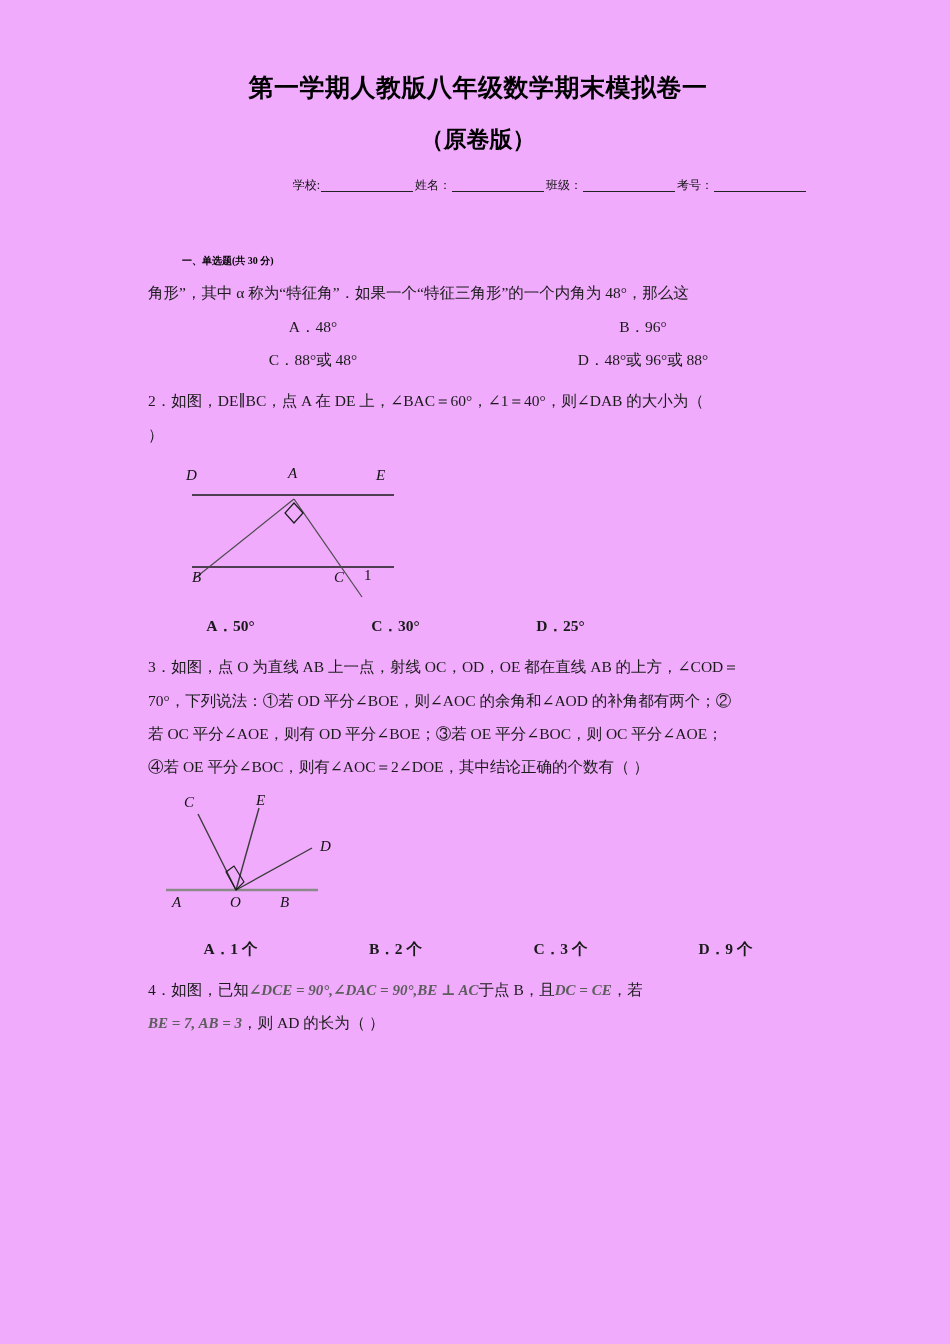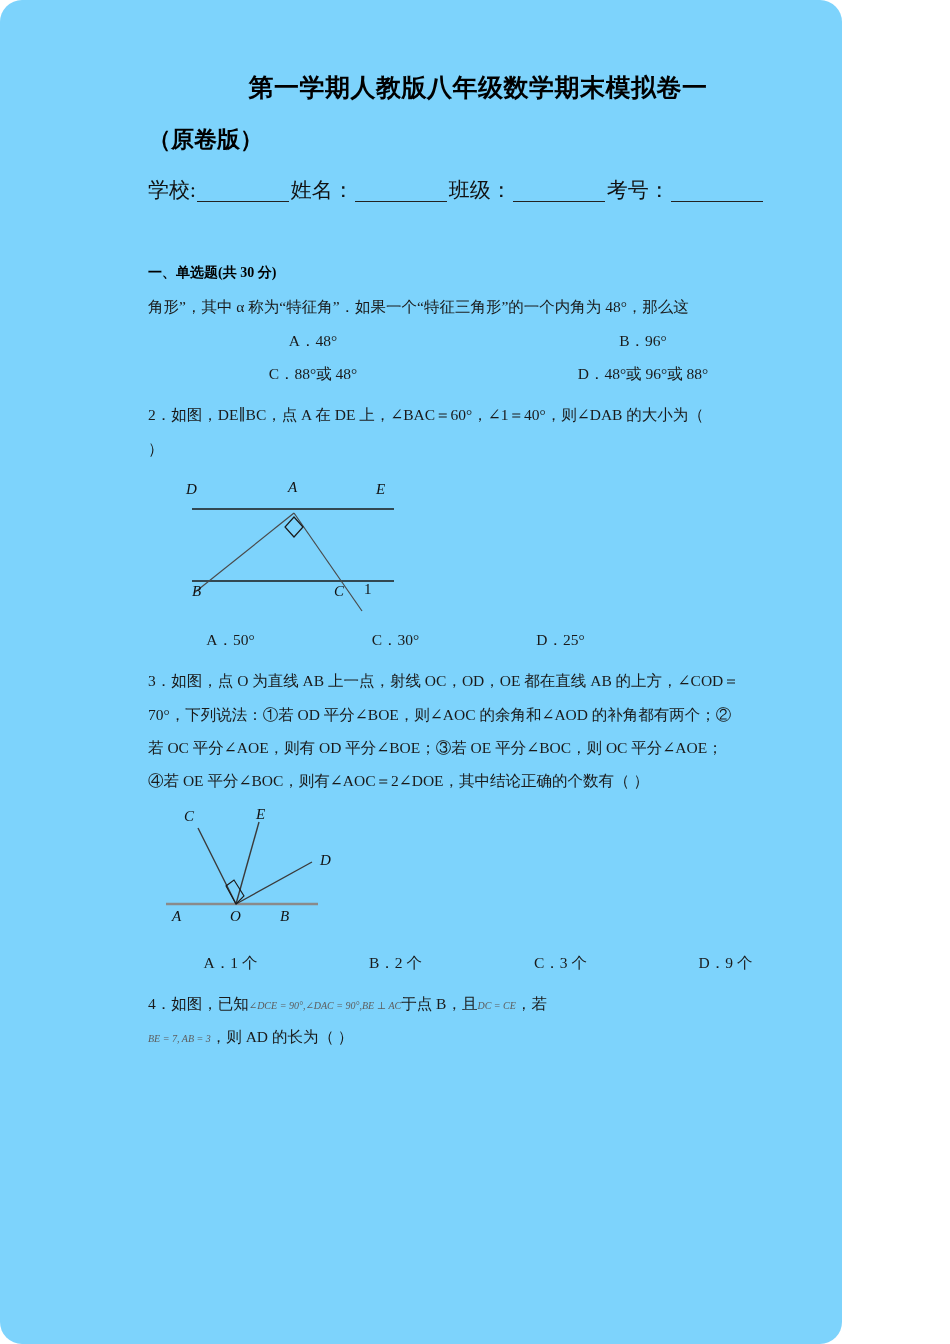--- a/index.html
+++ b/index.html
@@ -11,105 +11,107 @@
     width: 950px;
     height: 1344px;
     position: relative;
     font-family: "Liberation Serif", "DejaVu Serif", serif;
     color: #1a1a1a;
     overflow: hidden;
   }
   .page {
     position: absolute;
     left: 0; top: 0;
-    width: 842px;
+    width: 950px;
     height: 1344px;
-    background: #7dd3fc;
-    border-radius: 22px;
+    background: #f0abfc;
   }
   .content {
     position: absolute;
     left: 148px;
     top: 0;
     width: 660px;
   }
 
   
   .doc-title {
     text-align: center;
     font-weight: bold;
     font-size: 25px;
     letter-spacing: 0.5px;
     margin-top: 72px;
     line-height: 1.3;
     color: #000;
   }
   .doc-subtitle {
+    text-align: center;
     font-weight: bold;
     font-size: 23px;
     margin-top: 20px;
     line-height: 1.3;
     color: #000;
   }
 
   
   .exam-info {
     margin-top: 22px;
-    font-size: 21px;
+    font-size: 12px;
     display: flex;
-    justify-content: flex-start;
+    justify-content: flex-end;
     align-items: flex-end;
     white-space: nowrap;
     color: #111;
   }
   .exam-info .field {
     display: inline-flex;
     align-items: flex-end;
   }
   .exam-info .flabel { padding-right: 1px; }
   .exam-info .blank {
     display: inline-block;
     width: 92px;
     border-bottom: 1px solid #222;
     height: 15px;
     margin: 0 2px 2px 0;
   }
 
   
   .section-head {
     margin-top: 60px;
-    font-size: 14px;
+    font-size: 10px;
     font-weight: bold;
     color: #000;
+    margin-left: 34px;
   }
 
   
   .q {
     font-size: 15.5px;
     line-height: 2.15;
     margin-top: 8px;
     text-align: justify;
   }
   .q .stem { display: block; }
   .qnum { }
   .lightmath {
     color: #5d5d5d;
     font-style: italic;
-    font-size: 10px;
+    font-size: 15px;
+    font-weight: bold;
   }
 
   
   .opts {
     display: flex;
     font-size: 15.5px;
     line-height: 2.15;
     text-align: center;
   }
   .opts.two .opt { width: 50%; }
-  .opts.four .opt { width: 25%; }
+  .opts.four .opt { width: 25%; font-weight: bold; }
   .opt { }
 
   
   .figwrap { position: relative; }
   .fig-label {
     position: absolute;
     font-family: "Liberation Serif", serif;
     font-style: italic;
     font-size: 15px;
     color: #111;

